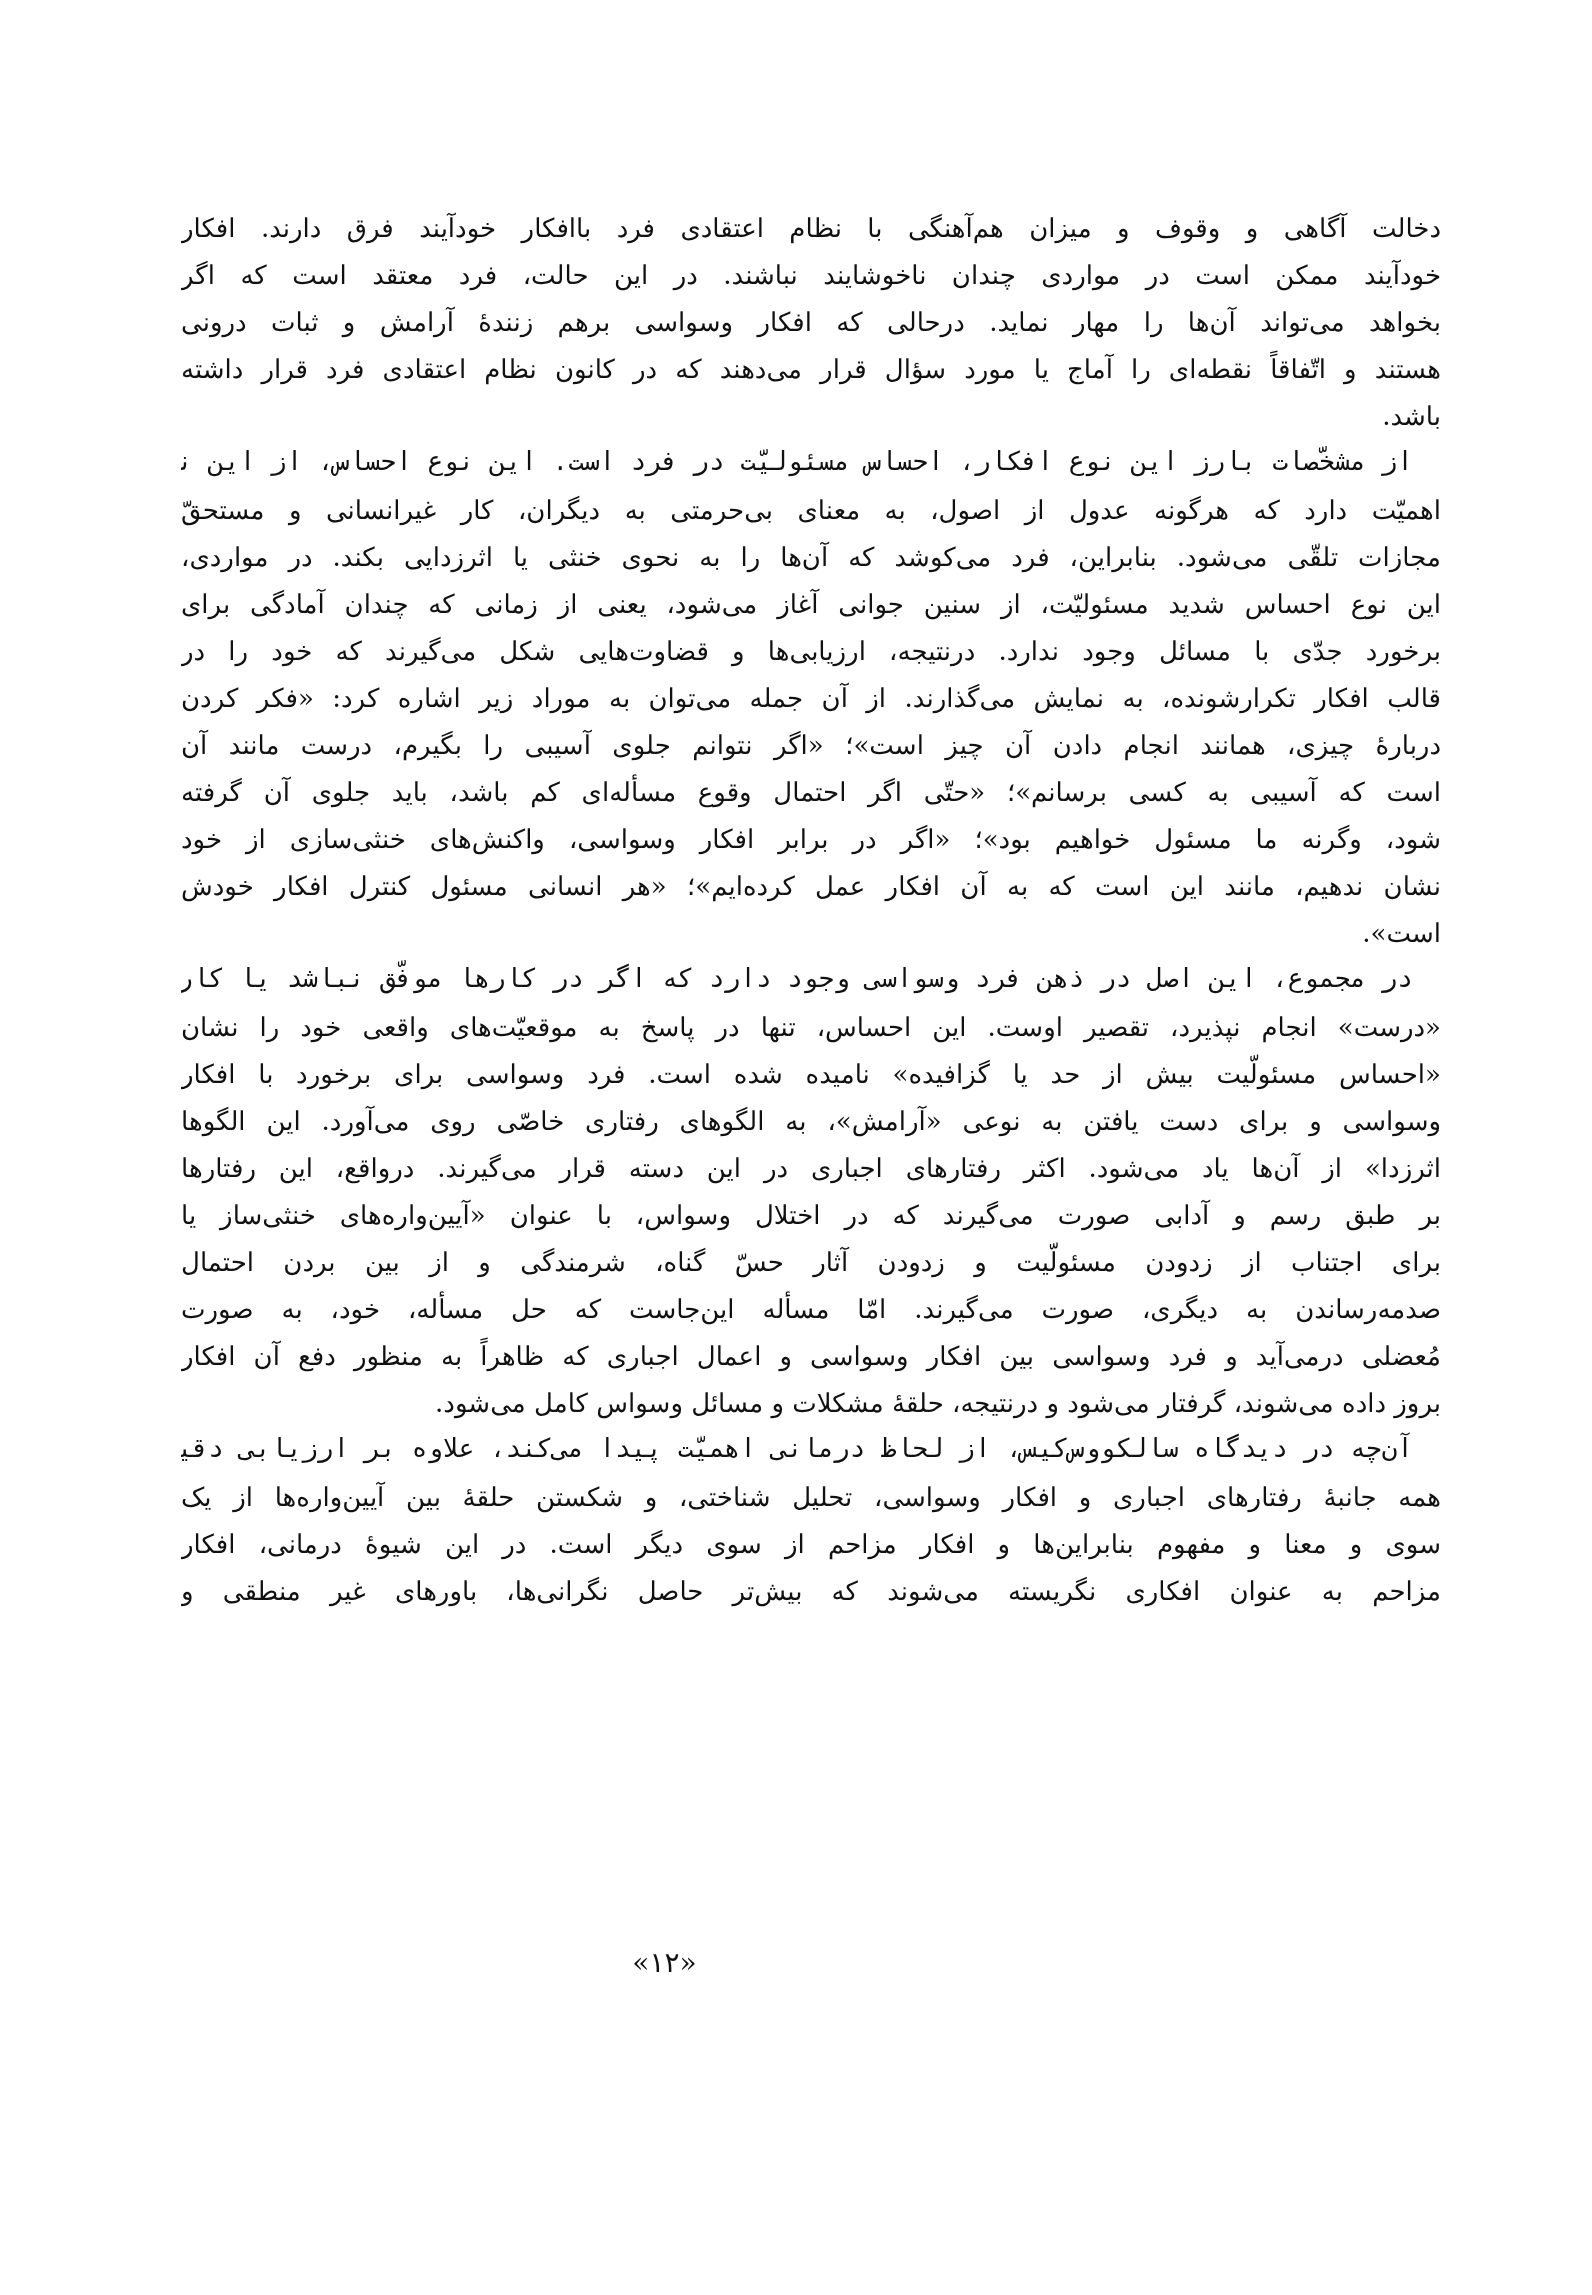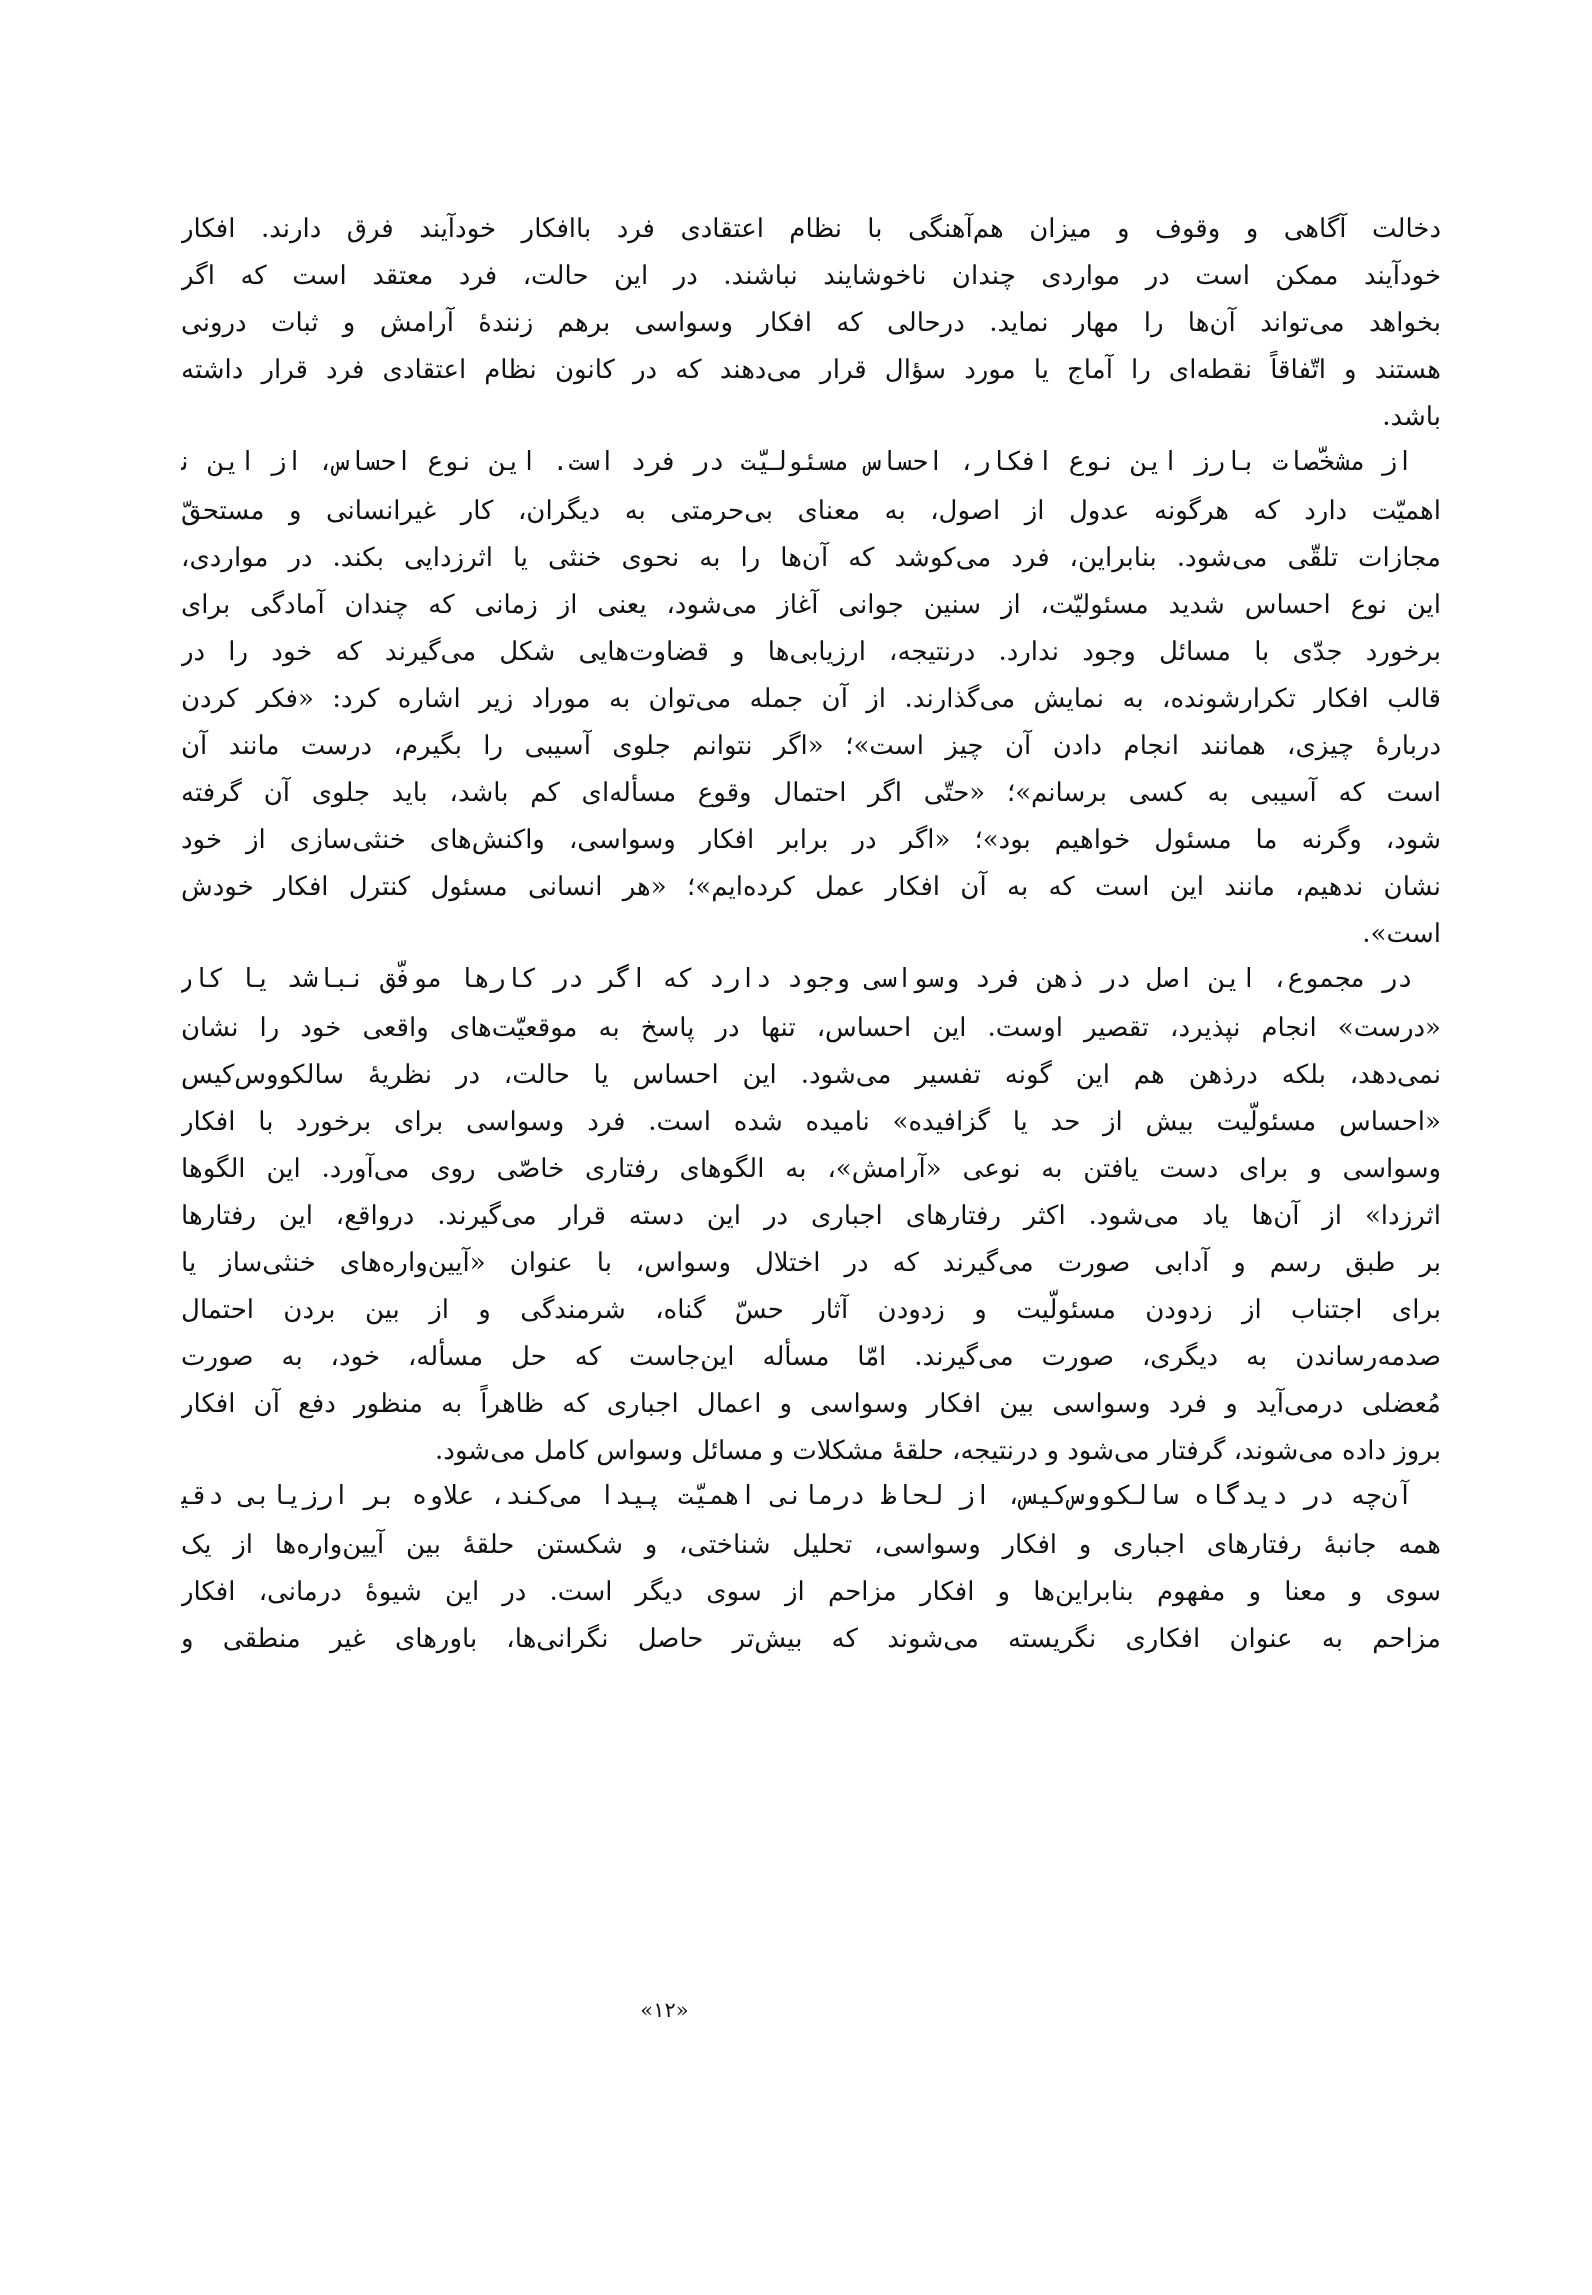--- a/index.html
+++ b/index.html
@@ -43,25 +43,25 @@
     }
     .line.last {
       text-align-last: right;
     }
     .line.indent {
       padding-right: 28px;
       font-family: Liberation Mono, monospace;
     }
     .page-number {
       position: absolute;
-      top: 1998px;
+      top: 1946px;
       left: 0;
       width: 1329px;
       text-align: center;
-      font-size: 21px;
+      font-size: 28px;
       direction: rtl;
     }
   </style>
 </head>
 <body>
 
 <div class="page">
   <div class="text-block">
 
     <div>
@@ -82,21 +82,20 @@
       <span class="line">دربارهٔ چیزی، همانند انجام دادن آن چیز است»؛ «اگر نتوانم جلوی آسیبی را بگیرم، درست مانند آن</span>
       <span class="line">است که آسیبی به کسی برسانم»؛ «حتّی اگر احتمال وقوع مسأله‌ای کم باشد، باید جلوی آن گرفته</span>
       <span class="line">شود، وگرنه ما مسئول خواهیم بود»؛ «اگر در برابر افکار وسواسی، واکنش‌های خنثی‌سازی از خود</span>
       <span class="line">نشان ندهیم، مانند این است که به آن افکار عمل کرده‌ایم»؛ «هر انسانی مسئول کنترل افکار خودش</span>
       <span class="line last">است».</span>
     </div>
 
     <div>
       <span class="line indent">در مجموع، این اصل در ذهن فرد وسواسی وجود دارد که اگر در کارها موفّق نباشد یا کارها</span>
       <span class="line">«درست» انجام نپذیرد، تقصیر اوست. این احساس، تنها در پاسخ به موقعیّت‌های واقعی خود را نشان</span>
-      <span class="line">نمی‌دهد، بلکه درذهن هم این گونه تفسیر می‌شود. این احساس یا حالت، در نظریهٔ  سالکووس‌کیس</span>
       <span class="line">«احساس مسئولّیت بیش از حد یا گزافیده» نامیده شده است. فرد وسواسی برای برخورد با افکار</span>
       <span class="line">وسواسی و برای دست یافتن به نوعی «آرامش»، به الگوهای رفتاری خاصّی روی می‌آورد. این الگوها</span>
       <span class="line">اثرزدا» از آن‌ها یاد می‌شود. اکثر رفتارهای اجباری در این دسته قرار می‌گیرند. درواقع، این رفتارها</span>
       <span class="line">بر طبق رسم و آدابی صورت می‌گیرند که در اختلال وسواس، با عنوان «آیین‌واره‌های خنثی‌ساز یا</span>
       <span class="line">برای اجتناب از زدودن مسئولّیت و زدودن آثار حسّ گناه، شرمندگی و از بین بردن احتمال</span>
       <span class="line">صدمه‌رساندن به دیگری، صورت می‌گیرند. امّا مسأله این‌جاست که حل مسأله، خود، به صورت</span>
       <span class="line">مُعضلی درمی‌آید و فرد وسواسی بین افکار وسواسی و اعمال اجباری که ظاهراً به منظور دفع آن افکار</span>
       <span class="line last">بروز داده می‌شوند، گرفتار می‌شود و درنتیجه، حلقهٔ مشکلات و مسائل وسواس کامل می‌شود.</span>
     </div>
 

